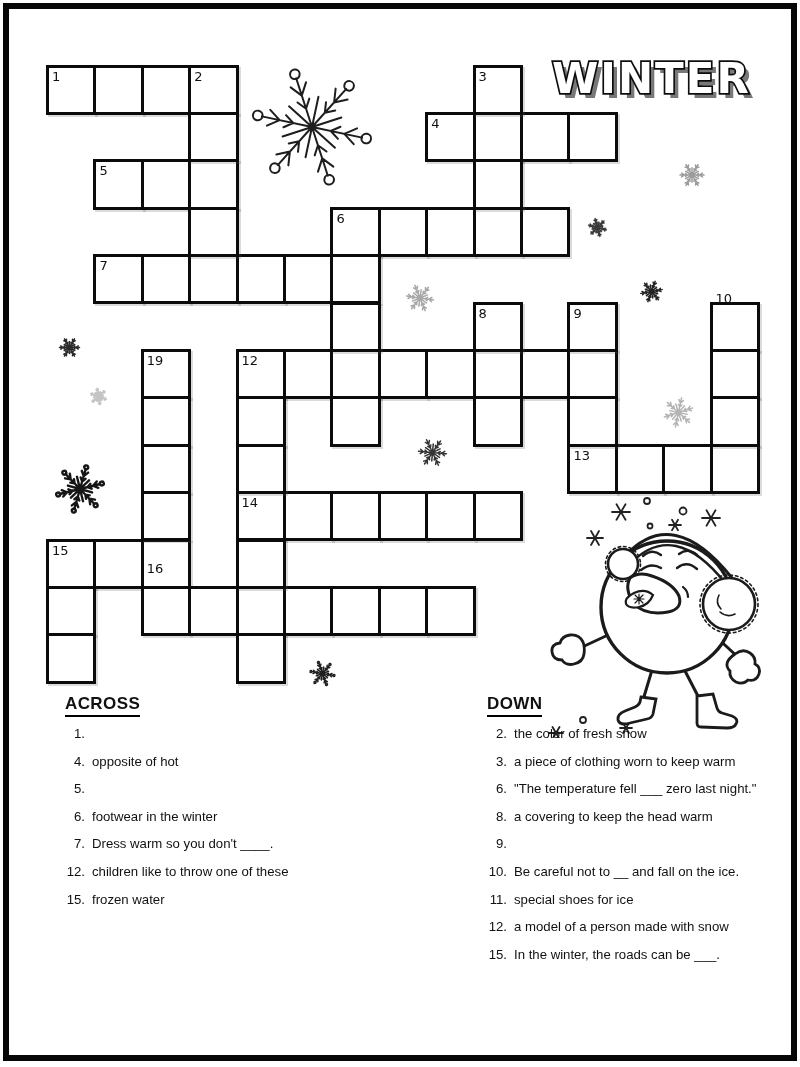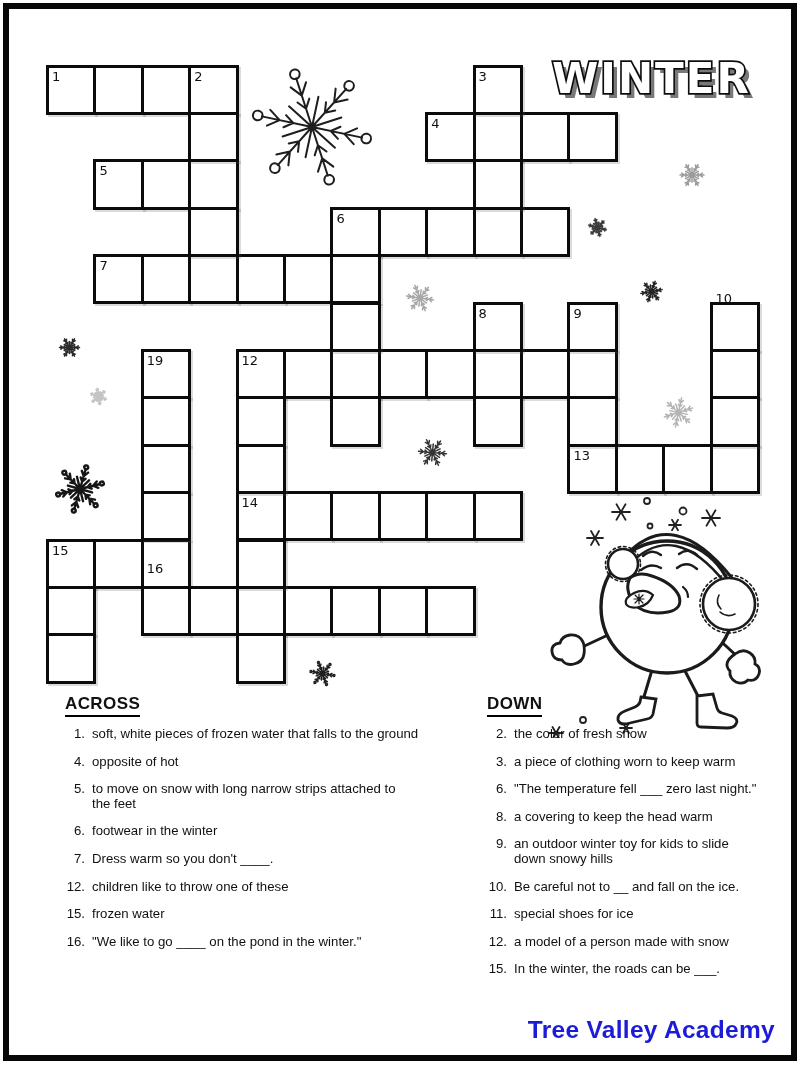--- a/index.html
+++ b/index.html
@@ -245,50 +245,43 @@
       <path d="M148 95 q5 4 5 10" fill="none" stroke-width="2.2"></path>
       <path d="M99 107 h10 M104 102 v10 M100 103 l8 8 M108 103 l-8 8" fill="none" stroke-width="1.2"></path>
     </g>
   </svg>
 
   <section class="clue-col across">
     <h2 class="clue-head">ACROSS</h2>
     <ol class="clues" id="across-list">
         <li>
           <span class="cnum">1.</span>
-          <span class="ctext">soft, white pieces of frozen water that falls to the ground</span>
         </li>
         <li>
           <span class="cnum">4.</span>
           <span class="ctext">opposite of hot</span>
         </li>
         <li>
           <span class="cnum">5.</span>
-          <span class="ctext">to move on snow with long narrow strips attached to
-the feet</span>
         </li>
         <li>
           <span class="cnum">6.</span>
           <span class="ctext">footwear in the winter</span>
         </li>
         <li>
           <span class="cnum">7.</span>
           <span class="ctext">Dress warm so you don't ____.</span>
         </li>
         <li>
           <span class="cnum">12.</span>
           <span class="ctext">children like to throw one of these</span>
         </li>
         <li>
           <span class="cnum">15.</span>
           <span class="ctext">frozen water</span>
-        </li>
-        <li>
-          <span class="cnum">16.</span>
-          <span class="ctext">"We like to go ____ on the pond in the winter."</span>
         </li>
       </ol>
   </section>
 
   <section class="clue-col down">
     <h2 class="clue-head">DOWN</h2>
     <ol class="clues" id="down-list">
         <li>
           <span class="cnum">2.</span>
           <span class="ctext">the color of fresh snow</span>
@@ -300,36 +293,33 @@
         <li>
           <span class="cnum">6.</span>
           <span class="ctext">"The temperature fell ___ zero last night."</span>
         </li>
         <li>
           <span class="cnum">8.</span>
           <span class="ctext">a covering to keep the head warm</span>
         </li>
         <li>
           <span class="cnum">9.</span>
-          <span class="ctext">an outdoor winter toy for kids to slide
-down snowy hills</span>
         </li>
         <li>
           <span class="cnum">10.</span>
           <span class="ctext">Be careful not to __ and fall on the ice.</span>
         </li>
         <li>
           <span class="cnum">11.</span>
           <span class="ctext">special shoes for ice</span>
         </li>
         <li>
           <span class="cnum">12.</span>
           <span class="ctext">a model of a person made with snow</span>
         </li>
         <li>
           <span class="cnum">15.</span>
           <span class="ctext">In the winter, the roads can be ___.</span>
         </li>
       </ol>
   </section>
 
-  <div class="brand" style="color: rgb(28, 28, 216);">Tree Valley Academy</div>
 </div>
 
 </body></html>

